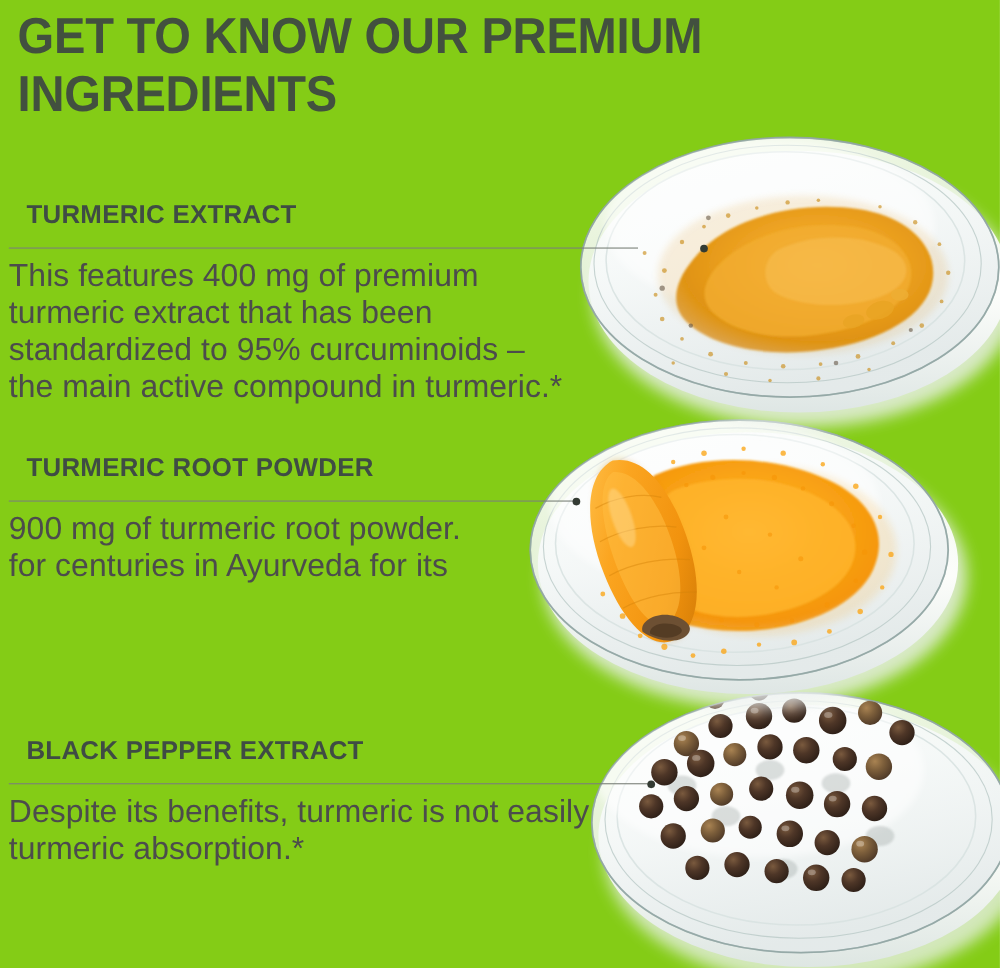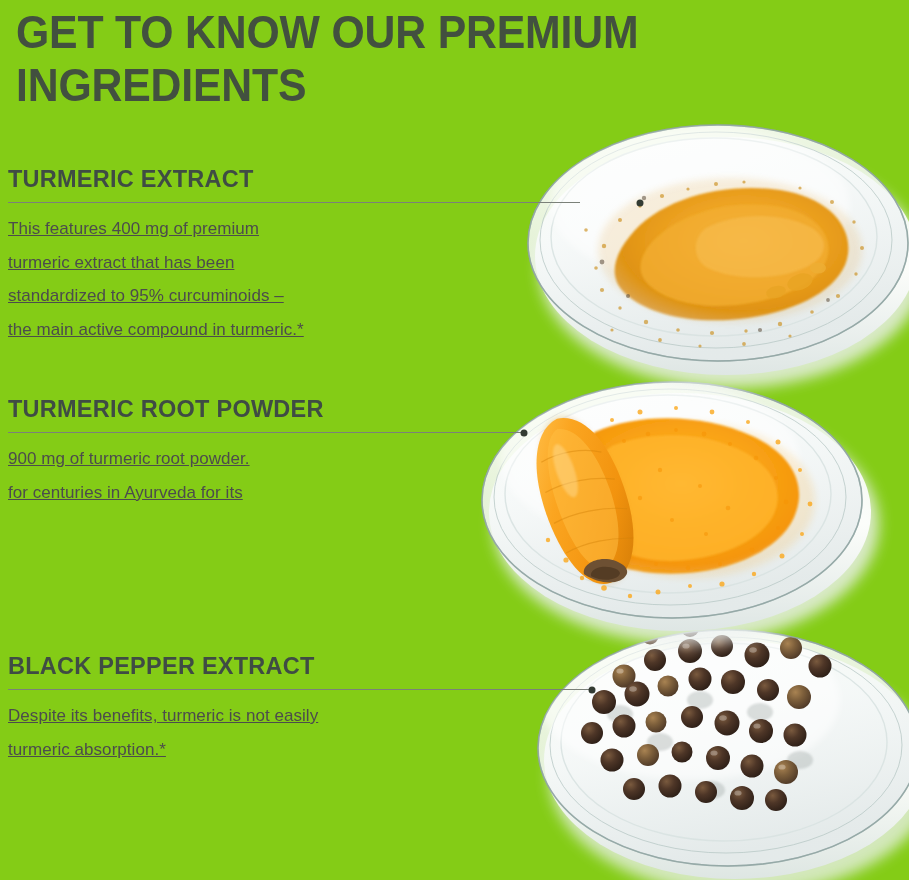--- a/index.html
+++ b/index.html
@@ -57,46 +57,45 @@
     position: absolute;
     left: 8px;
     width: 580px;
   }
   .section-title {
     font-size: 23.5px;
     line-height: 27px;
     font-weight: 700;
     letter-spacing: 0.25px;
     color: #3f4c44;
-    margin: 0;
+    margin: 16px;
     white-space: nowrap;
   }
   .section-rule {
     position: relative;
     height: 1px;
     margin-top: 9px;
     background: #7b8179;
   }
   .section-rule .dot {
     position: absolute;
     top: 50%;
     width: 7px;
     height: 7px;
     border-radius: 50%;
     background: #333b33;
     transform: translate(-50%, -50%);
   }
   .section-body {
     margin: 9px 0 0 0;
-    font-size: 17px;
+    font-size: 29px;
     line-height: 33.5px;
     font-weight: 400;
     color: #4c4c4c;
     letter-spacing: 0.05px;
-    text-decoration: underline;
   }
   .section-body span { display: block; white-space: nowrap; }
 
   
   #section-1 { top: 166px; }
   #section-2 { top: 396px; }
   #section-3 { top: 653px; }
 </style>
 </head>
 <body>

